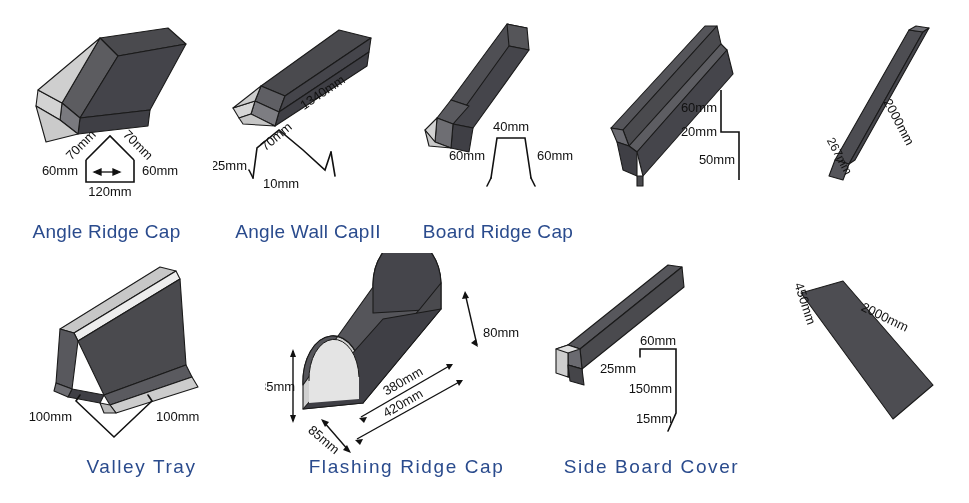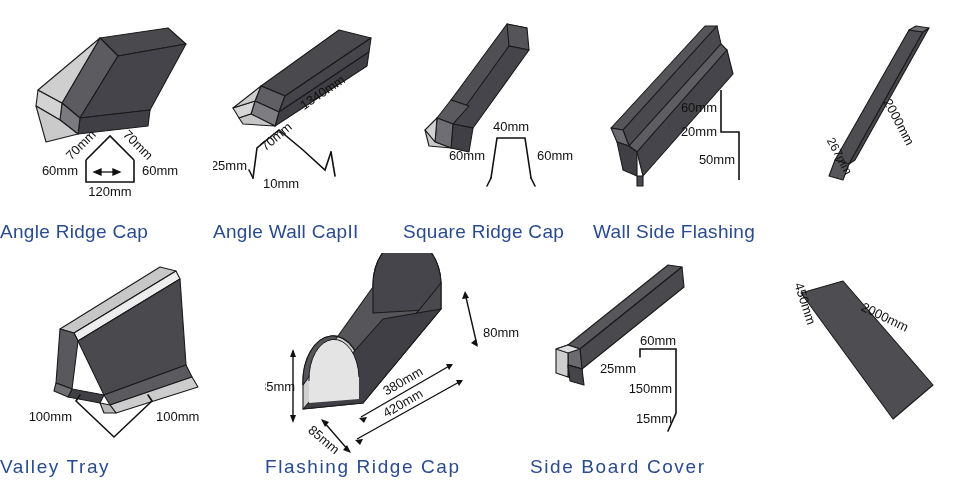--- a/index.html
+++ b/index.html
@@ -40,30 +40,30 @@
     top: 0;
     width: 100%;
     height: 100%;
   }
   .fig svg { display: block; width: 100%; height: 100%; }
 
   .caption {
     position: absolute;
     left: 0;
     width: 100%;
-    text-align: left;
+    text-align: center;
     color: #2a4b8d;
     font-family: "Liberation Sans", sans-serif;
     font-size: 19px;
     font-weight: 400;
     letter-spacing: 0.3px;
     white-space: nowrap;
   }
   .row-top .caption { top: 221px; }
-  .row-bottom .caption { top: 203px; letter-spacing: 1.6px; }
+  .row-bottom .caption { top: 203px; letter-spacing: 1.6px; padding-left: 9px; }
 
   
   text.dim {
     font-family: "Liberation Sans", sans-serif;
     font-size: 13px;
     fill: #111111;
   }
   text.dim-sm { font-size: 12px; }
 </style>
 </head>
@@ -148,21 +148,21 @@
           <g fill="none" stroke="#111111" stroke-width="1.6" stroke-linejoin="miter" stroke-linecap="round">
             <polyline points="88,178 94,138 122,138 128,178"></polyline>
             <polyline points="88,178 84,186"></polyline>
             <polyline points="128,178 132,186"></polyline>
           </g>
           <text class="dim" x="108" y="131" text-anchor="middle">40mm</text>
           <text class="dim" x="82" y="160" text-anchor="end">60mm</text>
           <text class="dim" x="134" y="160" text-anchor="start">60mm</text>
         </svg>
       </div>
-      <div class="caption">Square Ridge Cap</div>
+      <div class="caption">Board Ridge Cap</div>
     </div>
 
     <div class="cell" style="width:190px">
       <div class="fig">
         <svg viewBox="0 0 190 253" preserveAspectRatio="none">
           <g stroke="#1a1a1a" stroke-width="1.1" stroke-linejoin="round">
             <polygon points="18,128 112,26 124,26 30,130" fill="#55555a"></polygon>
             <polygon points="30,130 124,26 128,44 36,146" fill="#4a4a4e"></polygon>
             <polygon points="36,146 128,44 134,50 44,152" fill="#5d5d62"></polygon>
             <polygon points="44,152 134,50 140,74 50,176" fill="#45454b"></polygon>
@@ -171,21 +171,20 @@
             <polygon points="44,176 50,176 50,186 44,186" fill="#4a4a4e"></polygon>
           </g>
           <g fill="none" stroke="#111111" stroke-width="1.6" stroke-linejoin="miter">
             <polyline points="128,90 128,132 146,132 146,180"></polyline>
           </g>
           <text class="dim" x="124" y="112" text-anchor="end">60mm</text>
           <text class="dim" x="124" y="136" text-anchor="end">20mm</text>
           <text class="dim" x="142" y="164" text-anchor="end">50mm</text>
         </svg>
       </div>
-      <div class="caption">Wall Side Flashing</div>
     </div>
 
     <div class="cell" style="width:186px">
       <div class="fig">
         <svg viewBox="0 0 186 253" preserveAspectRatio="none">
           <g stroke="#1a1a1a" stroke-width="1.1" stroke-linejoin="round">
             <polygon points="126,30 140,32 66,164 52,160" fill="#4d4d52"></polygon>
             <polygon points="52,160 66,164 60,180 46,176" fill="#56565b"></polygon>
             <polygon points="126,30 133,26 146,28 140,32" fill="#6e6e74"></polygon>
             <polygon points="140,32 146,28 72,160 66,164" fill="#46464c"></polygon>

